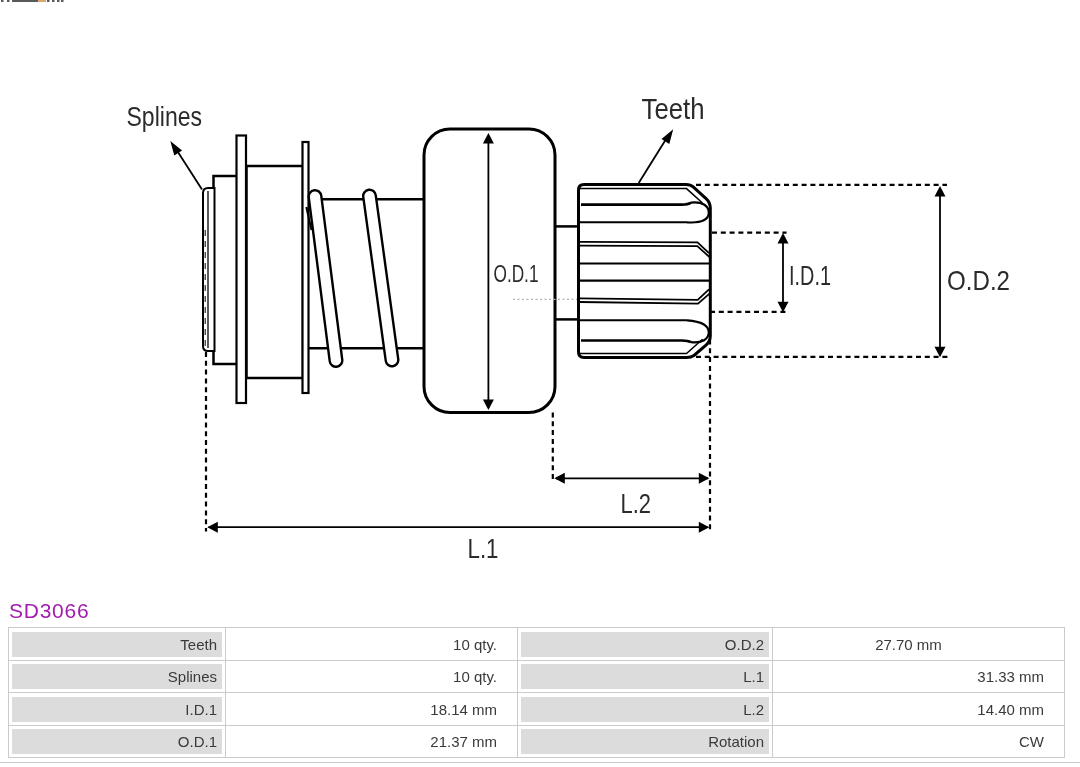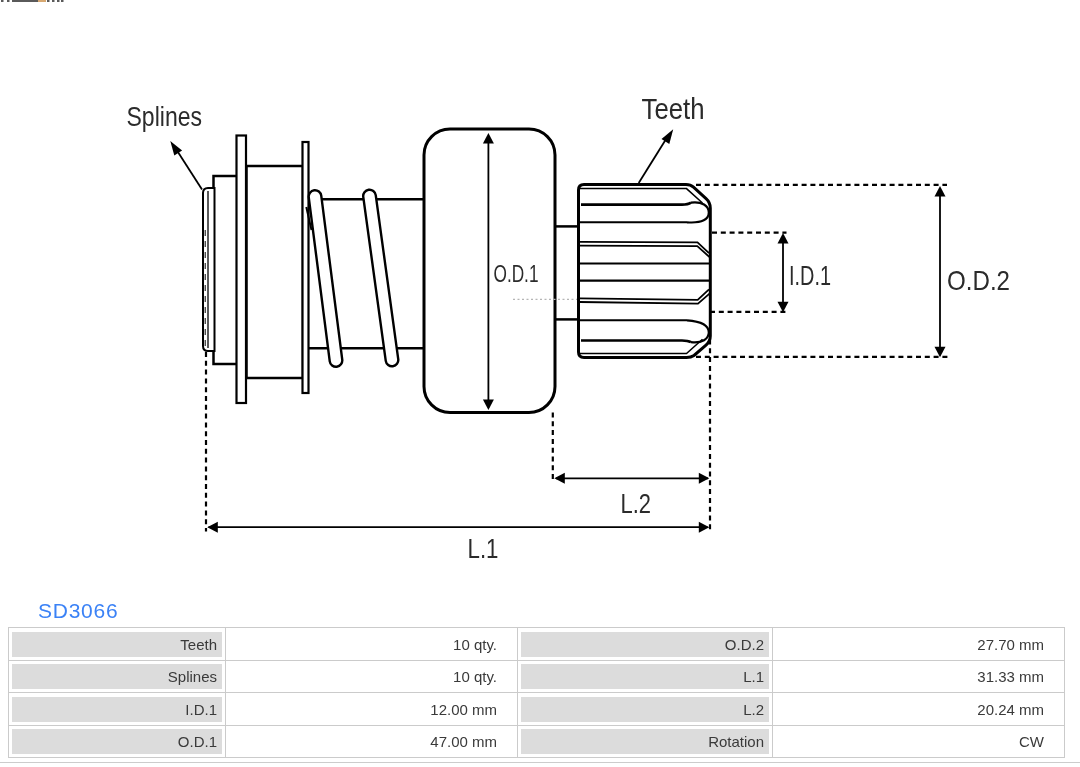--- a/index.html
+++ b/index.html
@@ -1,20 +1,20 @@
 <!DOCTYPE html>
 <html><head>
 <meta charset="utf-8">
 <style>
   html,body{margin:0;padding:0;background:#fff;width:1080px;height:767px;overflow:hidden;
     font-family:"Liberation Sans",sans-serif;}
   #page{position:relative;width:876px;height:767px;background:#fff;text-decoration:underline;}
   svg,#title,#tbl{transform:translateZ(0);will-change:transform;}
   svg{position:absolute;left:0;top:0;}
-  #title{position:absolute;left:9px;top:599px;font-size:21px;letter-spacing:0.75px;color:#3b82f6;margin-left:29px;}
+  #title{position:absolute;left:9px;top:599px;font-size:21px;letter-spacing:0.75px;color:#a21caf;}
   #tbl{position:absolute;left:8px;top:627px;border-collapse:collapse;table-layout:fixed;width:1057px;font-size:15px;color:#3a3a3a;}
   #tbl td{border:1px solid #cbcbcb;background:#fff;padding:0;margin:0;box-sizing:border-box;}
   #tbl .lab div{margin:3px;height:25px;line-height:25px;background:#dcdcdc;text-align:right;padding-right:5px;}
   #tbl .val{text-align:right;padding-right:20px;}
   #rule{position:absolute;left:0;top:762px;width:1080px;height:1px;background:#ccc;}
 </style>
 </head>
 <body>
 <div id="page">
 <svg width="1080" height="600" viewBox="0 0 1080 600">
@@ -134,47 +134,47 @@
 <table id="tbl">
   <tbody>
         <tr style="height:33px;">
     <td class="lab" style="width:217px;">
             <div>Teeth</div>
           </td>
     <td class="val" style="width:292px;">10 qty.</td>
     <td class="lab" style="width:255px;">
             <div>O.D.2</div>
           </td>
-    <td class="val" style="width:292px;">27.70 mm</td>
+    <td class="val" style="width:292px;text-align:center;">27.70 mm</td>
   </tr>
   <tr style="height:32px;">
     <td class="lab">
             <div>Splines</div>
           </td>
     <td class="val">10 qty.</td>
     <td class="lab">
             <div>L.1</div>
           </td>
     <td class="val">31.33 mm</td>
   </tr>
   <tr style="height:33px;">
     <td class="lab">
             <div>I.D.1</div>
           </td>
-    <td class="val">12.00 mm</td>
+    <td class="val">18.14 mm</td>
     <td class="lab">
             <div>L.2</div>
           </td>
-    <td class="val">20.24 mm</td>
+    <td class="val">14.40 mm</td>
   </tr>
   <tr style="height:32px;">
     <td class="lab">
             <div>O.D.1</div>
           </td>
-    <td class="val">47.00 mm</td>
+    <td class="val">21.37 mm</td>
     <td class="lab">
             <div>Rotation</div>
           </td>
     <td class="val">CW</td>
   </tr>
 </tbody>
     </table>
 
 <div id="rule"></div>
 </div>

